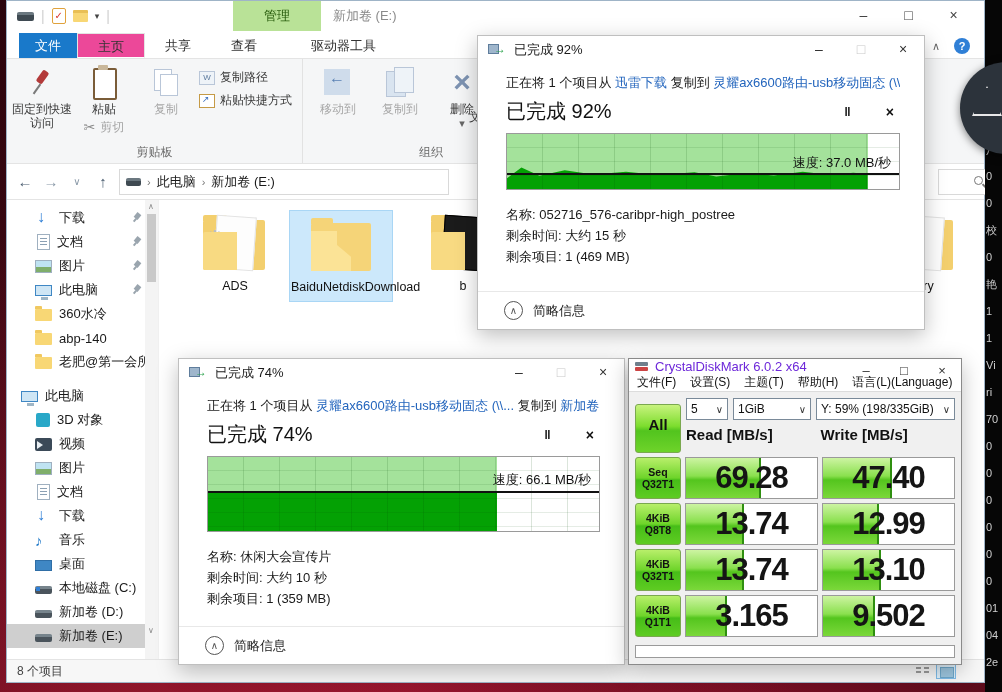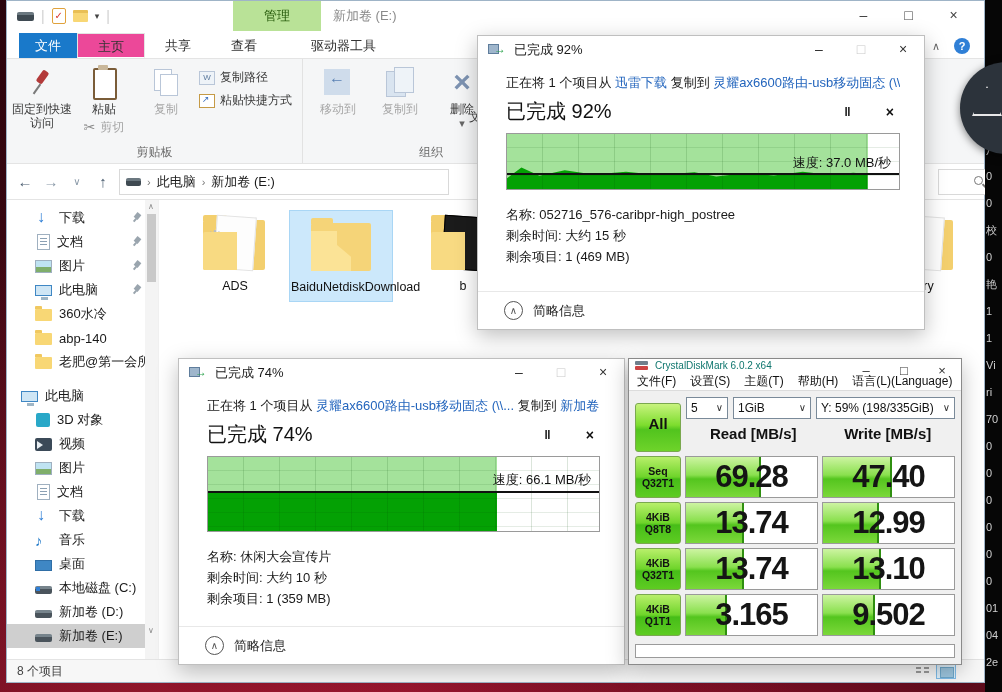--- a/index.html
+++ b/index.html
@@ -172,35 +172,35 @@
   .circ-chev { width:19px; height:19px; border:1px solid #555; border-radius:50%; color:#555; font-size:10px; text-align:center; line-height:17px; }
   .footer-label { font-size:13px; color:#1a1a1a; }
 
   
   .cdm { position:absolute; left:628px; top:358px; width:334px; height:307px; background:#f0f0f0;
     border:1px solid #8a8a8a; box-shadow:0 6px 20px rgba(0,0,0,.25); z-index:25; display:flex; flex-direction:column; }
   .cdm-title { height:26px; background:#fff; display:flex; align-items:center; gap:6px; padding-left:6px; position:relative; }
   .cdm-ico { width:14px; height:12px; position:relative; }
   .cdm-ico::before { content:""; position:absolute; left:0; top:1px; width:13px; height:4px; background:#6f7f8c; border-radius:1px; }
   .cdm-ico::after { content:""; position:absolute; left:0; top:6px; width:13px; height:4px; background:#c44; border-radius:1px; }
-  .cdm-title-text { font-size:10px; color:#0f766e; }
+  .cdm-title-text { font-size:13px; color:#6d28d9; }
   .cdm-controls { position:absolute; right:0; top:0; display:flex; }
   .cdm-wc { width:38px; height:25px; text-align:center; line-height:24px; font-size:13px; color:#333; }
   .cdm-menu { height:22px; background:#fff; border-bottom:1px solid #dcdcdc; display:flex; gap:14px; align-items:center; padding-left:8px; font-size:12px; color:#111; }
   .cdm-ctrls { display:flex; gap:5px; padding:6px 6px 2px 6px; align-items:flex-start; }
   .allbtn { width:46px; height:49px; border:1px solid #7aa84f; border-radius:3px;
     background:linear-gradient(180deg,#c8f37e 0%,#7ddd2e 45%,#52c41e 55%,#6ed32a 100%);
     font-weight:bold; font-size:15px; color:#111; text-align:center; line-height:40px;margin-top:6px; }
   .cdm-right { flex:1; }
   .cdm-drops { display:flex; gap:5px; }
   .drop { height:22px; border:1px solid #7a8a99; background:#fff; display:flex; align-items:center; justify-content:space-between; padding:0 4px; font-size:12px; color:#111; }
   .drop .dv { font-size:10px; color:#333; }
   .drop1 { width:42px; } .drop2 { width:78px; } .drop3 { flex:1; }
   .cdm-headers { display:flex; margin-top:6px; font-weight:bold; font-size:15px; color:#111; }
-  .cdm-headers .h { flex:1; text-align:center; }
+  .cdm-headers .h { flex:1; }
   .cdm-rows { padding:2px 6px 0 6px; display:flex; flex-direction:column; gap:4px; }
   .cdm-row { display:flex; gap:4px; height:42px; }
   .rowlbl { width:46px; border:1px solid #7aa84f; border-radius:3px;
     background:linear-gradient(180deg,#b8ef6a 0%,#6ed42a 50%,#46bd18 55%,#5ecc22 100%);
     display:flex; flex-direction:column; justify-content:center; align-items:center; font-weight:bold; font-size:10.5px; line-height:12px; color:#111; }
   .valcell { flex:1; border:1px solid #9a9a9a; background:#fff; position:relative; overflow:hidden; }
   .valfill { position:absolute; left:0; top:0; height:100%;
     background:linear-gradient(180deg,#cdf4a2 0%,#8ae04e 45%,#54c51e 55%,#7bd83a 100%);
     border-right:2px solid #2f8f10; }
   .valnum { position:absolute; inset:0; display:flex; align-items:center; justify-content:center;

